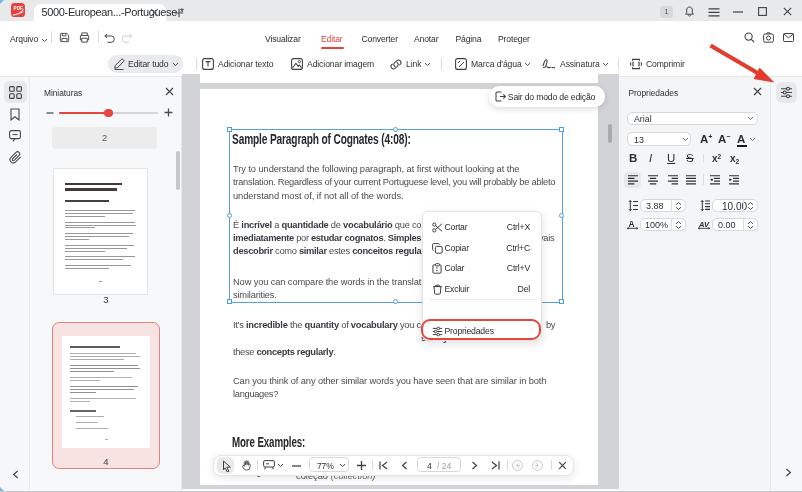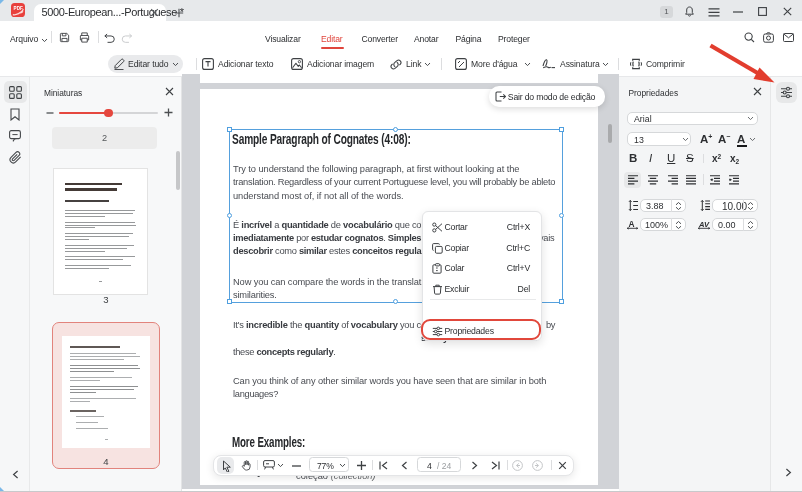--- a/index.html
+++ b/index.html
@@ -159,21 +159,21 @@
   </svg>
 <div class="titem" style="left:406px">Link</div>
 <svg class="ic" style="left:424px;top:62px" width="7" height="5" viewBox="0 0 7 5">
     <path d="M1 1 L3.5 3.6 L6 1" fill="none" stroke="#4c4f52" stroke-width="1"></path>
   </svg>
 <div class="vdiv" style="left:441px;top:58px;height:12px"></div>
 <svg class="ic" style="left:455px;top:58px" width="12" height="12" viewBox="0 0 12 12">
     <rect x=".6" y=".6" width="10.8" height="10.8" rx="2" fill="none" stroke="#3e4144" stroke-width="1.1"></rect>
     <path d="M3 5 L5 3 M4 9 L9 4" stroke="#3e4144" stroke-width="1"></path>
   </svg>
-<div class="titem" style="left:471px">More d'água</div>
+<div class="titem" style="left:471px">Marca d'água</div>
 <svg class="ic" style="left:524px;top:62px" width="7" height="5" viewBox="0 0 7 5">
     <path d="M1 1 L3.5 3.6 L6 1" fill="none" stroke="#4c4f52" stroke-width="1"></path>
   </svg>
 <svg class="ic" style="left:542px;top:58px" width="14" height="12" viewBox="0 0 14 12">
     <path d="M1 8 C2 4 3.4 1.2 4.6 1.8 C5.8 2.4 4.4 6.5 3.6 8 M1.2 9.8 C4 8.4 5.2 8.6 6 9.2 C6.8 9.8 8 9.6 8.8 9.2" fill="none" stroke="#3e4144" stroke-width="1.1"></path>
     <path d="M9.5 9.6 H13" stroke="#3e4144" stroke-width="1.1"></path>
   </svg>
 <div class="titem" style="left:560px">Assinatura</div>
 <svg class="ic" style="left:602px;top:62px" width="7" height="5" viewBox="0 0 7 5">
     <path d="M1 1 L3.5 3.6 L6 1" fill="none" stroke="#4c4f52" stroke-width="1"></path>

